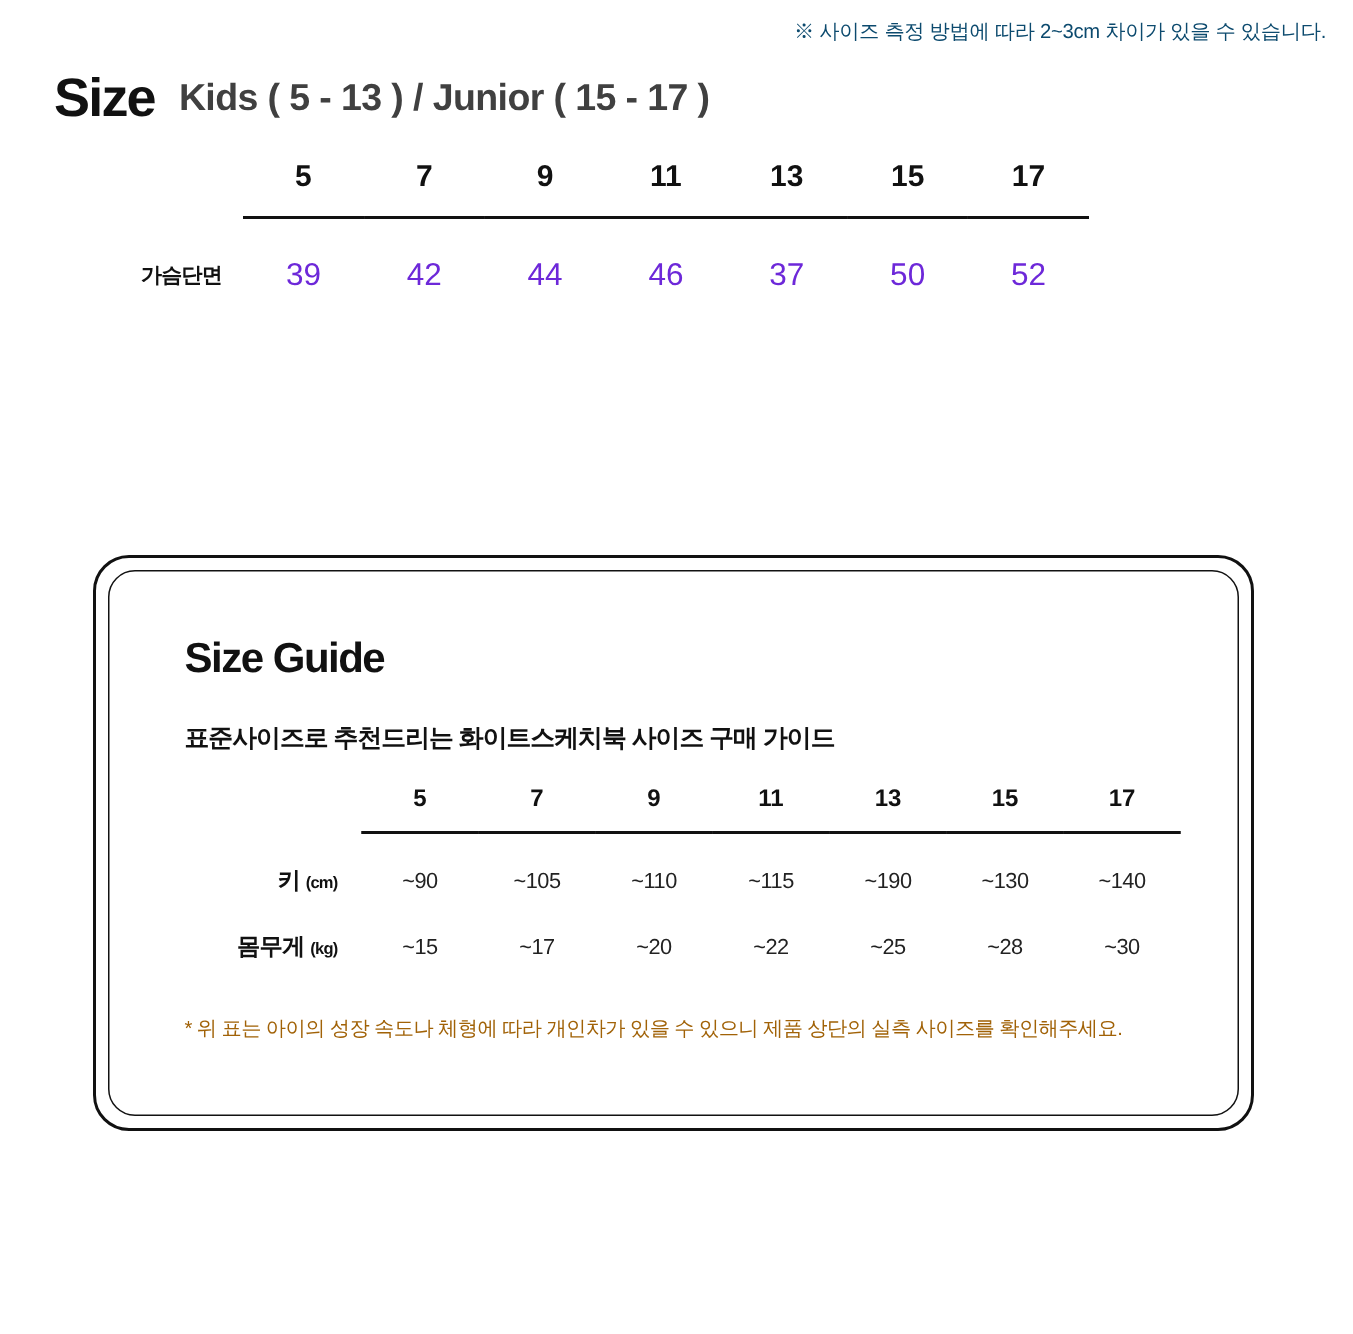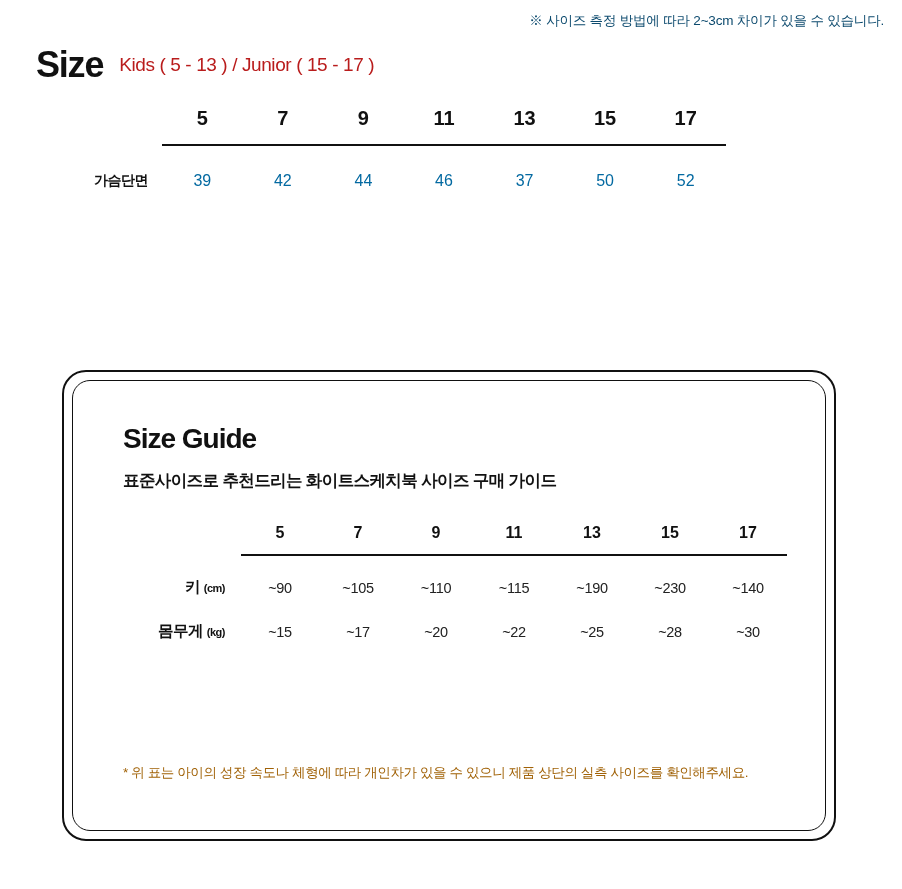--- a/index.html
+++ b/index.html
@@ -37,24 +37,24 @@
     align-items: center;
   }
   .header-title {
     font-size: 36px;
     font-weight: 700;
     letter-spacing: -1.2px;
     color: #111;
   }
   .header-sub {
     margin-left: 16px;
-    font-size: 19px;
-    color: #b91c1c;
+    font-size: 25px;
+    color: #404040;
     letter-spacing: -0.4px;
-    font-weight: 400;
+    font-weight: 700;
   }
 
   
   .main-table-wrap {
     position: absolute;
     top: 106px;
     left: 36px;
     width: 690px;
   }
   table.size-table {
@@ -73,40 +73,40 @@
     font-size: 20px;
     font-weight: 700;
     color: #111;
     padding-bottom: 14px;
   }
   .main-table-wrap thead th.rh { border-bottom: none; }
   .main-table-wrap thead tr th:not(.rh) {
     border-bottom: 2px solid #111;
   }
   .main-table-wrap tbody td {
-    font-size: 16px;
-    color: #0369a1;
+    font-size: 21px;
+    color: #6d28d9;
     padding-top: 26px;
   }
   .main-table-wrap tbody td.rowlabel {
     font-size: 14px;
     font-weight: 700;
     color: #111;
     text-align: right;
     padding-right: 14px;
     letter-spacing: -0.5px;
   }
 
   
   .guide-box {
     position: absolute;
     top: 370px;
     left: 62px;
     width: 774px;
-    height: 471px;
+    height: 384px;
     border: 2px solid #111;
     border-radius: 24px;
   }
   .guide-inner {
     position: absolute;
     top: 8px;
     left: 8px;
     right: 8px;
     bottom: 8px;
     border: 1px solid #111;
@@ -117,21 +117,21 @@
     position: absolute;
     top: 42px;
     left: 50px;
     font-size: 28px;
     font-weight: 700;
     letter-spacing: -1px;
     color: #111;
   }
   .guide-subtitle {
     position: absolute;
-    top: 89px;
+    top: 100px;
     left: 50px;
     font-size: 16.5px;
     font-weight: 700;
     letter-spacing: -0.6px;
     color: #111;
   }
 
   .guide-table-wrap {
     position: absolute;
     top: 142px;
@@ -259,21 +259,21 @@
           </tr>
         </thead>
         <tbody>
           <tr>
             <td class="rowlabel"><span>키</span> <span class="unit">(cm)</span></td>
             <td>~90</td>
             <td>~105</td>
             <td>~110</td>
             <td>~115</td>
             <td>~190</td>
-            <td>~230</td>
+            <td>~130</td>
             <td>~140</td>
           </tr>
           <tr>
             <td class="rowlabel"><span>몸무게</span> <span class="unit">(kg)</span></td>
             <td>~15</td>
             <td>~17</td>
             <td>~20</td>
             <td>~22</td>
             <td>~25</td>
             <td>~28</td>

